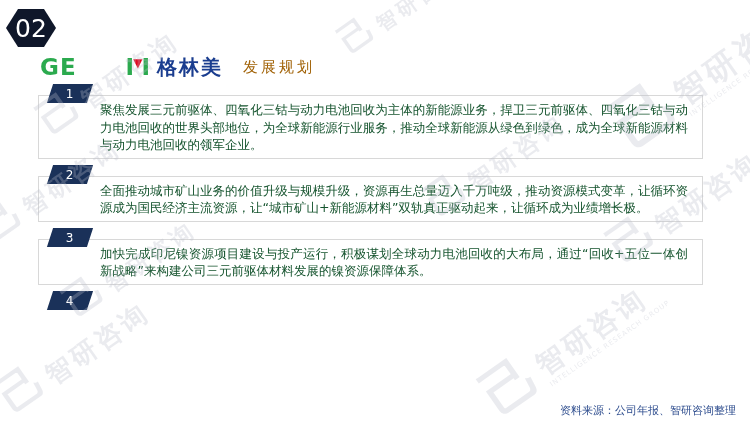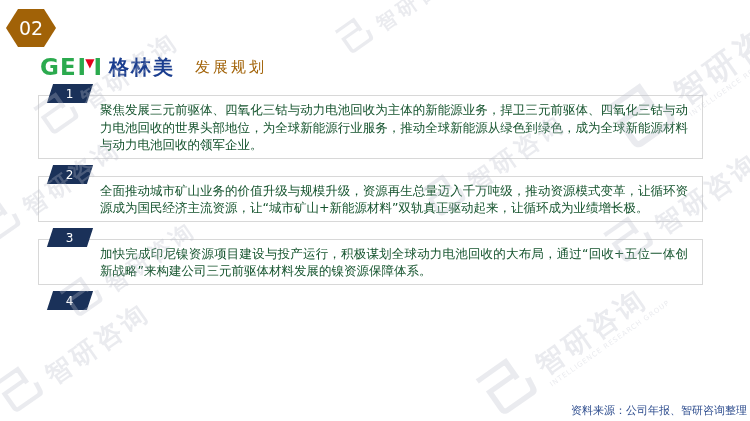--- a/index.html
+++ b/index.html
@@ -27,41 +27,41 @@
   .wm-text { font-weight:bold; letter-spacing:4px; line-height:1.1; }
   .wm-sub { font-size:7px; letter-spacing:1px; }
   
   .header {
     display:flex; align-items:center;
     padding:9px 0 0 6px;
     position:relative; z-index:2;
   }
   .hex {
     width:50px; height:38px;
-    background:#a16207;
+    background:#0f172a;
     clip-path:polygon(24% 0,76% 0,100% 50%,76% 100%,24% 100%,0 50%);
     color:#fff;
     display:flex; align-items:center; justify-content:center;
-    font-size:19px;
+    font-size:25px;
   }
   .page-title {
     margin-left:13px;
     font-size:23px;
     font-weight:bold;
     color:#1F3864;
     letter-spacing:0.5px;
   }
   
   .logo-row {
     display:flex; align-items:center;
     margin:7px 0 4px 40px;
     height:26px;
     position:relative; z-index:2;
   }
-  .gem-logo { display:flex; align-items:center; font-weight:bold; color:#2BAA4E; }
+  .gem-logo { display:flex; align-items:center; font-weight:bold; color:#2BAA4E;gap:48px; }
   .gem-letters { font-size:23px; letter-spacing:1px; line-height:1; }
   .gem-m { display:flex; align-items:flex-start; margin-left:1px; }
   .gem-bar { font-size:23px; line-height:1; }
   .gem-tri { color:#E3001B; font-size:12px; line-height:1; margin:1px -1px 0 -1px; }
   .gem-cn { font-size:20px; font-weight:bold; color:#1A3D8F; margin-left:7px; letter-spacing:2px; }
   .logo-subtitle { font-size:15px; color:#a16207; margin-left:20px; letter-spacing:3px; }
   
   .sections { margin:0 47px 0 38px; position:relative; z-index:2; }
   .section { position:relative; }
   .section + .section { margin-top:6px; }
@@ -82,21 +82,21 @@
   }
   .text-box p {
     font-size:12.5px;
     line-height:17.5px;
     color:#14532d;
     text-align:justify;
   }
   
   .footer {
     position:absolute;
-    right:3px; bottom:3px;
+    right:14px; bottom:3px;
     display:flex; align-items:center; gap:9px;
     z-index:6;
     margin-top:17px;
   }
   .source-note { font-size:11px; color:#2E4D8E; }
   .site-url { font-size:12px; color:#C9CDD4; text-decoration:none; }
 </style>
 </head>
 <body>
 

